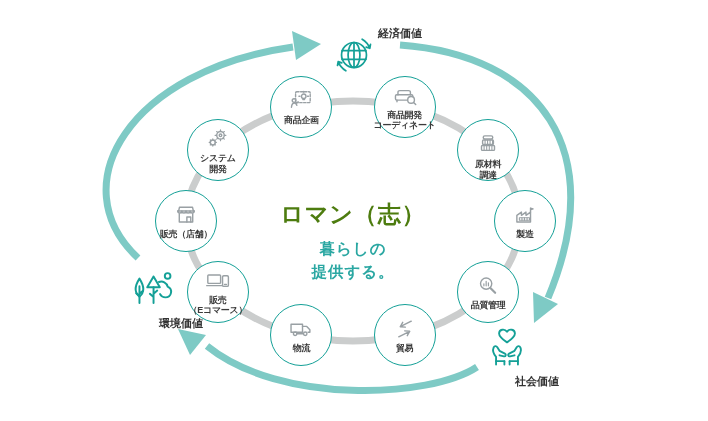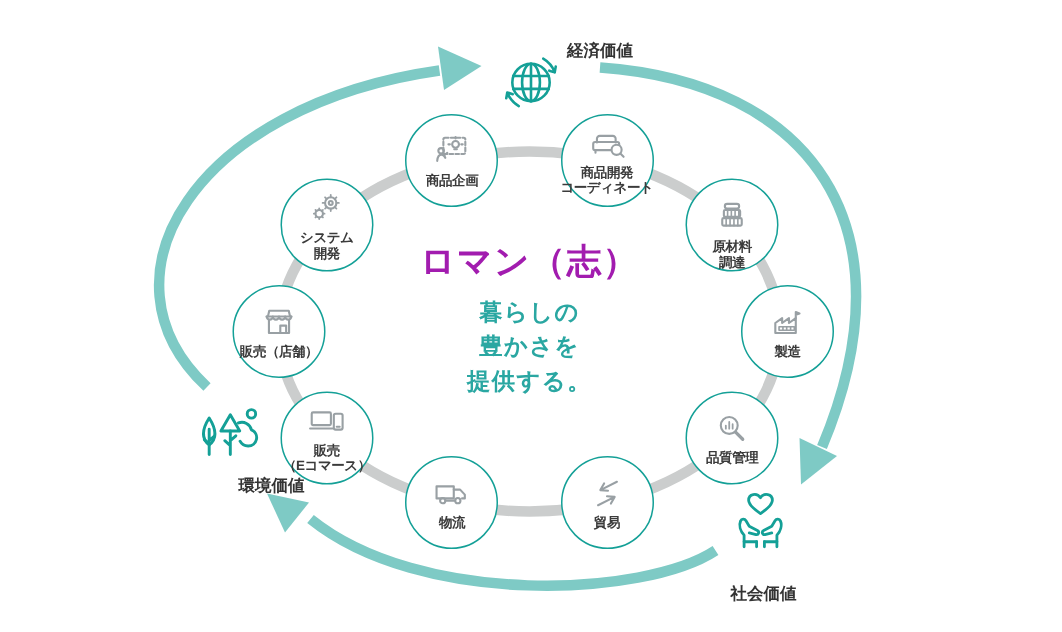--- a/index.html
+++ b/index.html
@@ -12,33 +12,33 @@
         background:#fff;border:1.8px solid var(--accent,#14a097);
         box-sizing:border-box;display:flex;flex-direction:column;
         align-items:center;justify-content:center;gap:1px;z-index:3;}
   .n-icon{width:26px;height:26px;color:#99a0a4;flex:0 0 auto;}
   .n-icon svg{width:100%;height:100%;display:block;}
   .n-label{font-size:9px;font-weight:bold;color:#3b3b3b;line-height:10.5px;
            text-align:center;white-space:nowrap;letter-spacing:-0.3px;}
   
   #center-block{position:absolute;left:233px;top:159px;width:240px;
                 text-align:center;z-index:2;}
-  #center-title{font-size:23px;font-weight:bold;color:#a21caf;letter-spacing:1px;}
+  #center-title{font-size:23px;font-weight:bold;color:#4d7c0f;letter-spacing:1px;margin-top:40px;}
   #center-subtitle{margin-top:7px;font-size:15.5px;font-weight:bold;
                    color:var(--center-teal,#2aa7a2);line-height:23px;letter-spacing:1px;}
   
   .value-icon{position:absolute;z-index:4;color:var(--accent,#14a097);}
   .value-icon svg{width:100%;height:100%;display:block;}
   #val-economic-icon{left:331px;top:31px;width:46px;height:46px;}
   #val-social-icon{left:482px;top:320px;width:50px;height:50px;}
   #val-environment-icon{left:127px;top:264px;width:52px;height:52px;}
   .value-label{position:absolute;z-index:4;font-size:11px;font-weight:bold;
                color:#333;white-space:nowrap;}
   #val-economic-label{left:378px;top:26px;}
-  #val-social-label{left:459px;top:388px;width:100px;text-align:center;}
+  #val-social-label{left:459px;top:374px;width:100px;text-align:right;}
   #val-environment-label{left:103px;top:316px;width:100px;text-align:right;}
 </style>
 </head>
 <body style="--accent: #14a097; --center-teal: #2aa7a2;">
 
 <div id="stage">
 
   <svg id="bg-svg" width="708" height="421" viewBox="0 0 708 421">
 
     <ellipse cx="353" cy="221" rx="167" ry="120" fill="none" stroke-width="7" stroke="#cbcdcd"></ellipse>
@@ -48,21 +48,20 @@
     <path d="M400 45 C 540 55, 610 150, 548 298" fill="none" stroke-width="7" stroke="#7ecac5"></path>
     <polygon points="534,323 558,304 533,292" fill="#7ecac5"></polygon>
     <path d="M477 367 C 430 398, 280 405, 207 346" fill="none" stroke-width="7" stroke="#7ecac5"></path>
     <polygon points="178,329 206,335 190,355" fill="#7ecac5"></polygon>
   </svg>
 
   <div id="center-block">
     <div id="center-title">ロマン（志）</div>
     <div id="center-subtitle">
       <div>暮らしの</div>
-      <div>豊かさを</div>
       <div>提供する。</div>
     </div>
   </div>
 
   <div class="value-icon" id="val-economic-icon">
       <svg viewBox="0 0 48 48" fill="none" stroke="currentColor" stroke-width="1.8" stroke-linecap="round" stroke-linejoin="round">
         <circle cx="24" cy="25" r="13"></circle>
         <ellipse cx="24" cy="25" rx="6.2" ry="13"></ellipse>
         <path d="M24 12v26M11.6 20.5h24.8M11.6 29.5h24.8"></path>
         <path d="M32.5 8.5a18.5 18.5 0 0 1 8 9.5M40.5 18l.7-4M40.5 18l-3.8-1.2"></path>

